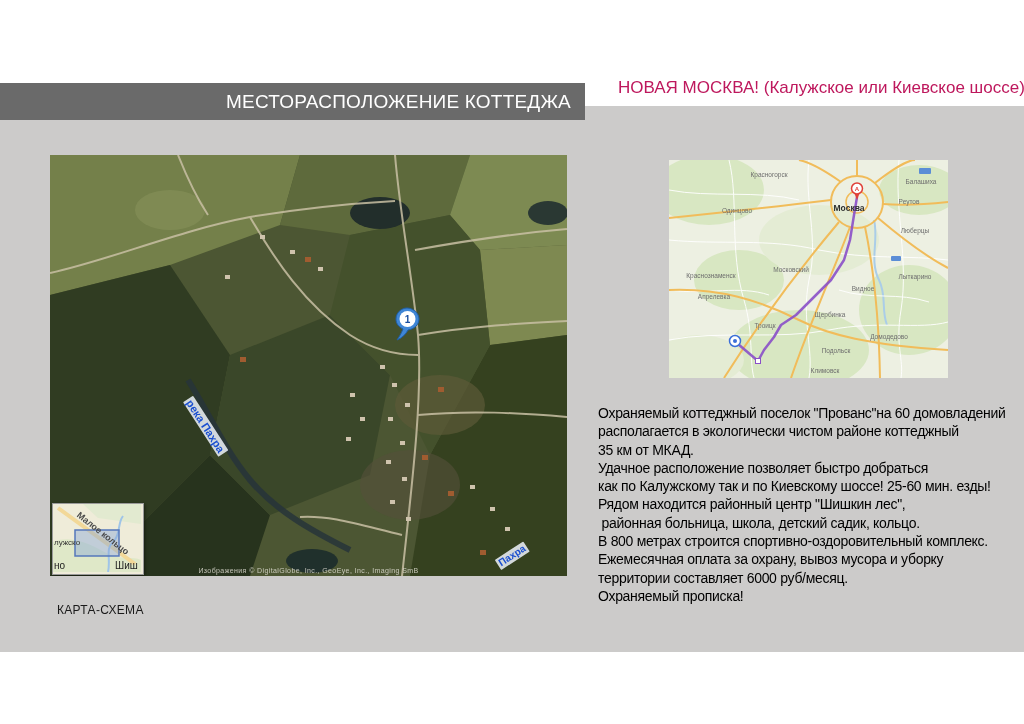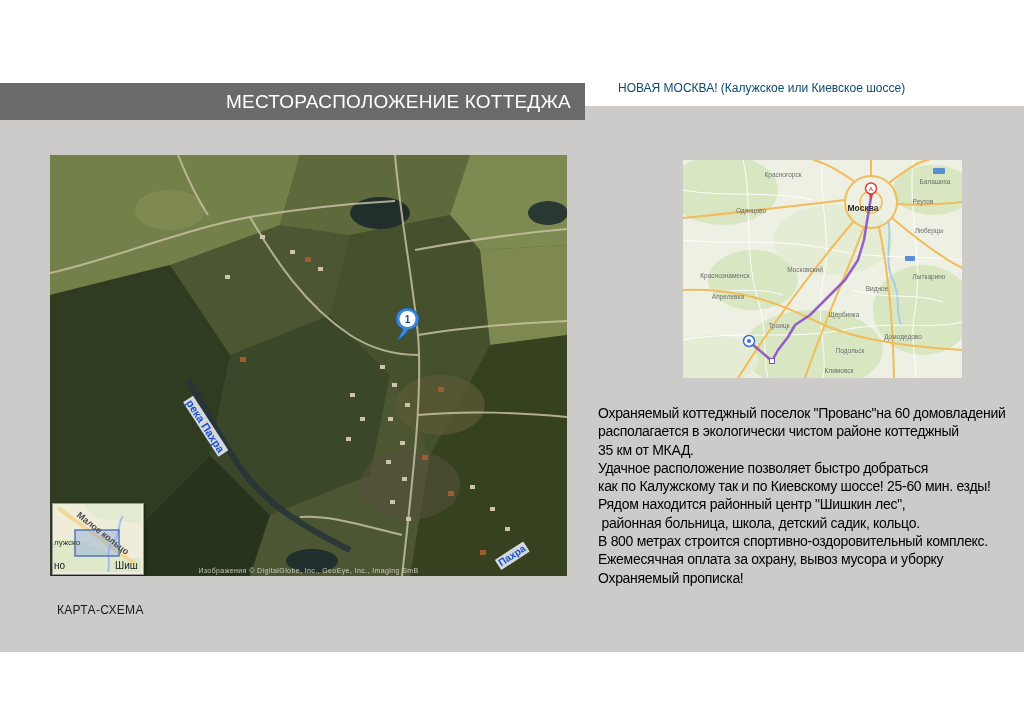--- a/index.html
+++ b/index.html
@@ -4,42 +4,42 @@
 <style>
   html,body{margin:0;padding:0;background:#fff;}
   .page{position:relative;width:1024px;height:724px;background:#fff;overflow:hidden;
         font-family:"Liberation Sans",sans-serif;}
   .content-bg{position:absolute;left:0;top:106px;width:1024px;height:546px;background:#cccbca;}
   .header-bar{position:absolute;left:0;top:83px;width:585px;height:37px;background:#6a6a6a;
               display:flex;align-items:center;justify-content:flex-end;
               padding-right:14px;box-sizing:border-box;}
   .header-title{color:#fff;font-size:19px;letter-spacing:.2px;white-space:nowrap;}
   .header-subtitle{position:absolute;left:618px;top:69px;width:400px;height:37px;
-                   display:flex;align-items:center;font-size:12px;color:#0c4a6e;white-space:nowrap;}
+                   display:flex;align-items:center;font-size:17px;color:#be185d;white-space:nowrap;}
 
   
   .sat-panel{position:absolute;left:50px;top:155px;width:517px;height:421px;overflow:hidden;}
   .sat-panel svg{display:block;}
   .marker-1{position:absolute;left:344px;top:151px;width:27px;height:37px;}
   .river-label{position:absolute;color:#1a4fd0;font-size:11px;font-weight:bold;white-space:nowrap;
                background:rgba(238,243,252,.85);padding:0 2px;border-radius:1px;
                transform-origin:left center;line-height:12px;}
   .river-label.r1{left:138px;top:238px;transform:rotate(57deg);}
   .river-label.r2{left:448px;top:404px;transform:rotate(-33deg);font-size:10px;}
   .sat-credit{position:absolute;left:0;right:0;bottom:2px;text-align:center;font-size:7px;
               color:#e7e4da;opacity:.8;letter-spacing:.4px;}
   .inset{position:absolute;left:2px;top:348px;width:90px;height:70px;border:1px solid #9a9a9a;
          box-shadow:1px 1px 3px rgba(0,0,0,.45);background:#efecd9;}
   .inset-road-label{font-size:9px;fill:#4a4a4a;font-weight:bold;font-family:"Liberation Sans",sans-serif;}
   .inset-label{font-size:8px;fill:#333;font-family:"Liberation Sans",sans-serif;}
   .inset-label-big{font-size:10px;fill:#222;font-family:"Liberation Sans",sans-serif;}
   .caption{position:absolute;left:57px;top:584px;font-size:12px;color:#1a1a1a;letter-spacing:.3px;margin-top:19px;}
 
   
-  .route-panel{position:absolute;left:683px;top:160px;width:301px;height:218px;}
+  .route-panel{position:absolute;left:669px;top:160px;width:301px;height:218px;}
   .maplabel{font-family:"Liberation Sans",sans-serif;font-size:6.5px;fill:#6e6e6e;text-anchor:middle;}
   .maplabel.city{font-size:8.5px;fill:#2e2e2e;font-weight:bold;}
   .marker-a-text{font-family:"Liberation Sans",sans-serif;font-size:6px;font-weight:bold;fill:#e04038;text-anchor:middle;}
 
   
   .desc{position:absolute;left:598px;top:404px;width:426px;font-size:14px;line-height:18.3px;
         color:#000;letter-spacing:-.3px;}
   .desc-line{white-space:pre;}
 </style>
 </head>
@@ -223,16 +223,17 @@
   <div class="desc">
       <div class="desc-line">Охраняемый коттеджный поселок "Прованс"на 60 домовладений</div>
       <div class="desc-line">располагается в экологически чистом районе коттеджный</div>
       <div class="desc-line">35 км от МКАД.</div>
       <div class="desc-line">Удачное расположение позволяет быстро добраться</div>
       <div class="desc-line">как по Калужскому так и по Киевскому шоссе! 25-60 мин. езды!</div>
       <div class="desc-line">Рядом находится районный центр "Шишкин лес",</div>
       <div class="desc-line"> районная больница, школа, детский садик, кольцо.</div>
       <div class="desc-line">В 800 метрах строится спортивно-оздоровительный комплекс.</div>
       <div class="desc-line">Ежемесячная оплата за охрану, вывоз мусора и уборку</div>
+      <div class="desc-line">территории составляет 6000 руб/месяц.</div>
       <div class="desc-line">Охраняемый прописка!</div>
     </div>
 
 </div>
 
 </body></html>

